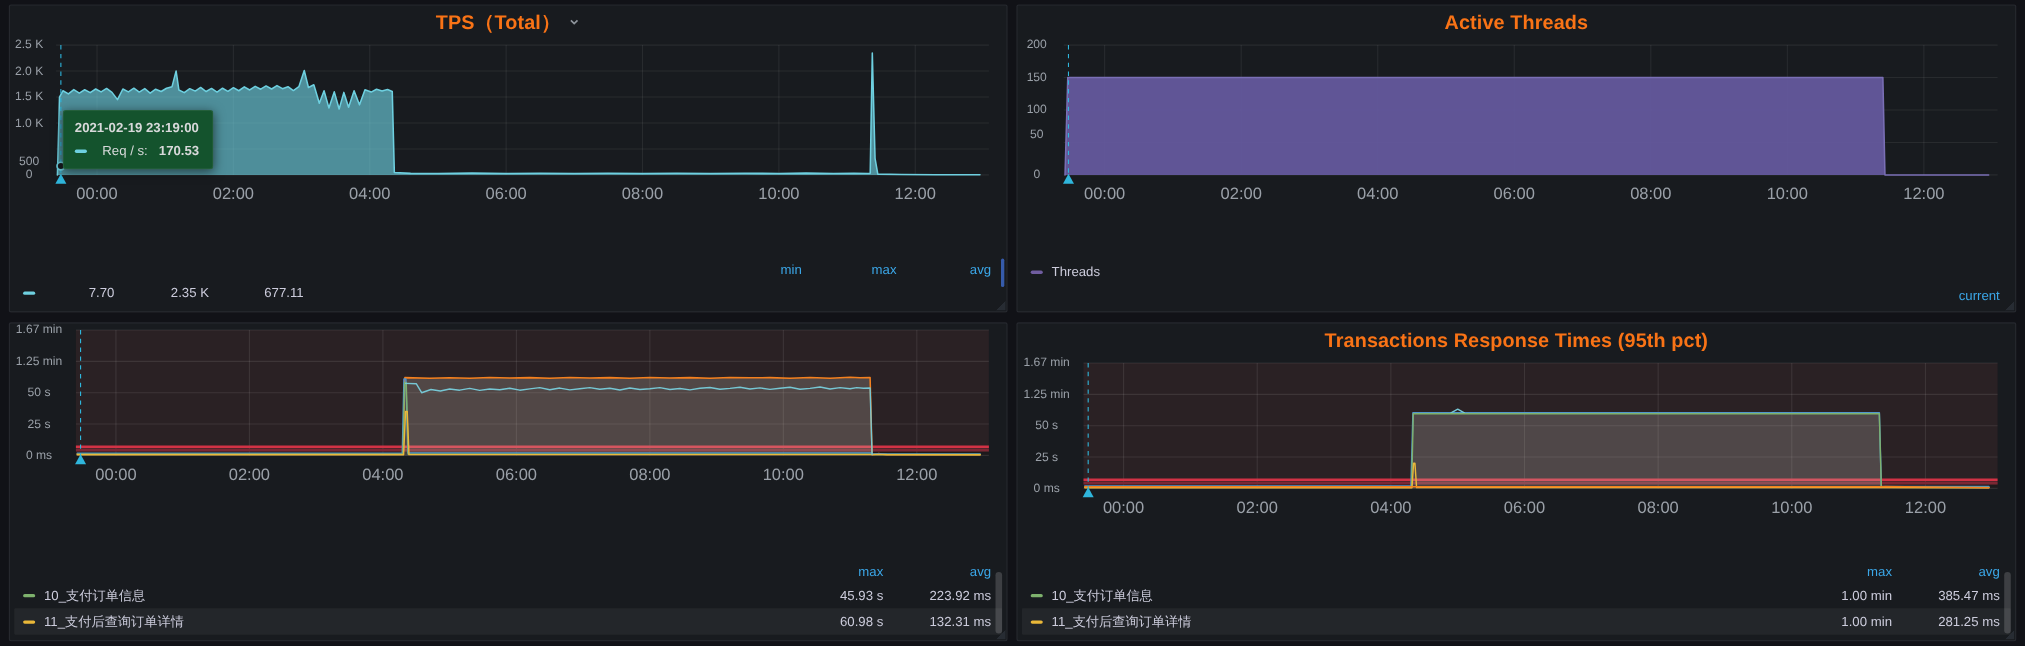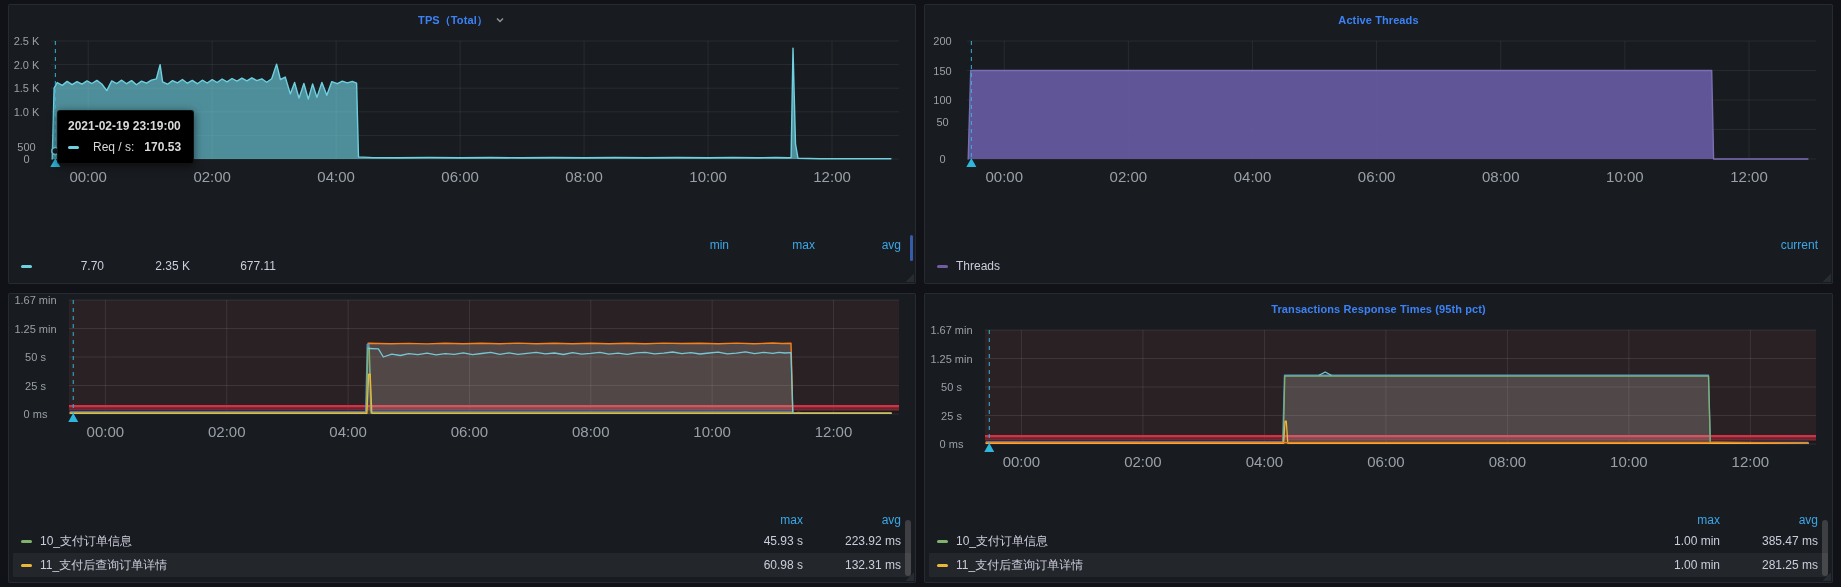--- a/index.html
+++ b/index.html
@@ -2,39 +2,39 @@
 <html><head>
 <meta charset="utf-8">
 <style>
   html,body{margin:0;padding:0;background:#111217;width:1841px;height:587px;overflow:hidden;
     font-family:"Liberation Sans","DejaVu Sans",sans-serif;}
   .grid{display:grid;grid-template-columns:908px 909px;grid-template-rows:280px 290px;
     gap:9px 8px;padding:4px 8px;box-sizing:border-box;}
   .panel{position:relative;background:#181b1f;border:1px solid rgba(204,204,220,0.09);
     border-radius:2px;display:flex;flex-direction:column;box-sizing:border-box;overflow:hidden;}
   .title-row{height:30px;display:flex;align-items:center;justify-content:center;gap:6px;flex:0 0 auto;}
-  .title-row .ptitle{font-size:11px;font-weight:700;color:#3b82f6;letter-spacing:.1px;}
+  .title-row .ptitle{font-size:18px;font-weight:700;color:#f97316;letter-spacing:.1px;}
   .chev{display:flex;align-items:center;}
   .chart{position:relative;margin:6px 10px 0 2px;flex:0 0 auto;}
   .chart.tall{height:150px;}
   .chart.short{height:146px;}
   .ylab{position:absolute;text-align:center;font-size:11px;color:#9aa0a8;line-height:12px;}
   .xlab{position:absolute;transform:translateX(-50%);font-size:15px;color:#9aa0a8;}
   .legend{margin-top:auto;padding:0 14px 5px 12px;position:relative;}
   .lrow{display:flex;align-items:center;height:24px;font-size:12px;color:#ccccdc;}
   .lrow.lhead{height:19px;}
   .hd{color:#3ba7e8;font-weight:400;}
   .dash{width:11px;height:3px;border-radius:2px;margin-right:8px;flex:0 0 auto;}
   .lname{flex:1 1 auto;white-space:nowrap;overflow:hidden;}
   .lval{text-align:right;flex:0 0 auto;white-space:nowrap;}
   .w64{width:64px;}.w86{width:86px;}.w92{width:92px;}.w98{width:98px;}
   .hilite{background:rgba(255,255,255,0.05);margin:0 -10px 0 -8px;padding:0 10px 0 8px;border-radius:1px;}
-  .tooltip{position:absolute;left:48px;top:95px;z-index:5;background:#000000;
+  .tooltip{position:absolute;left:48px;top:95px;z-index:5;background:#14532d;
     border:1px solid rgba(255,255,255,0.07);border-radius:3px;box-shadow:0 2px 10px rgba(0,0,0,.55);
-    padding:8px 12px 9px 10px;font-size:12px;color:#d8d9da;pointer-events:none;margin-top:10px;}
+    padding:8px 12px 9px 10px;font-size:12px;color:#d8d9da;pointer-events:none;}
   .tt-time{font-weight:700;margin-bottom:7px;white-space:nowrap;}
   .tt-line{display:flex;align-items:center;gap:6px;white-space:nowrap;}
   .tt-val{font-weight:700;margin-left:4px;}
   .scroll-thumb{position:absolute;right:4px;bottom:6px;width:6px;height:56px;
     background:rgba(255,255,255,0.16);border-radius:3px;}
   .mini-thumb{position:absolute;right:2px;bottom:22px;width:3px;height:26px;
     background:#3c66c4;border-radius:2px;opacity:.85;}
   .resize-corner{position:absolute;right:1px;bottom:1px;width:9px;height:9px;
     background:linear-gradient(135deg,transparent 0 55%,#272c33 55% 100%);}
 </style>
@@ -143,27 +143,27 @@
           <line x1="533.7280701754386" y1="0" x2="533.7280701754386" y2="118" stroke="rgba(255,255,255,0.07)" stroke-width="1"></line>
           <line x1="657.8508771929825" y1="0" x2="657.8508771929825" y2="118" stroke="rgba(255,255,255,0.07)" stroke-width="1"></line>
           <line x1="781.9736842105262" y1="0" x2="781.9736842105262" y2="118" stroke="rgba(255,255,255,0.07)" stroke-width="1"></line>
           <path d="M1.2,118.0 L1.2,118.0 L3.7,29.5 L744.7,29.5 L746.6,118.0 L840.9,118.0 L840.9,118.0 Z" fill="rgba(100,88,157,0.95)" stroke="none"></path>
           <path d="M1.2,118.0 L3.7,29.5 L744.7,29.5 L746.6,118.0 L840.9,118.0" fill="none" stroke="#7a6fb5" stroke-width="1.4" stroke-linejoin="round" stroke-linecap="round"></path>
           <line x1="4.3442982456140316" y1="0" x2="4.3442982456140316" y2="118" stroke="#2fb6dc" stroke-width="1" stroke-dasharray="4,4"></line>
           <polygon points="-0.6557017543859684,126 9.34429824561403,126 4.3442982456140316,117" fill="#2fb6dc"></polygon>
         </svg>
       </div>
     <div class="legend">
-      <div class="lrow lhead">
-        <span class="lname"></span>
-        <span class="lval w86 hd">current</span>
-      </div>
       <div class="lrow">
         <span class="dash" style="background-color: rgb(112, 93, 160);"></span>
         <span class="lname">Threads</span>
+      </div>
+      <div class="lrow lhead">
+        <span class="lname"></span>
+        <span class="lval w86 hd">current</span>
       </div>
     </div>
     <div class="resize-corner"></div>
   </div>
 
   <div class="panel">
     <div class="chart short">
         <span class="ylab" style="left: 0px; width: 49px; top: 108px;">0 ms</span>
         <span class="ylab" style="left: 0px; width: 49px; top: 79.5px;">25 s</span>
         <span class="ylab" style="left: 0px; width: 49px; top: 51px;">50 s</span>

